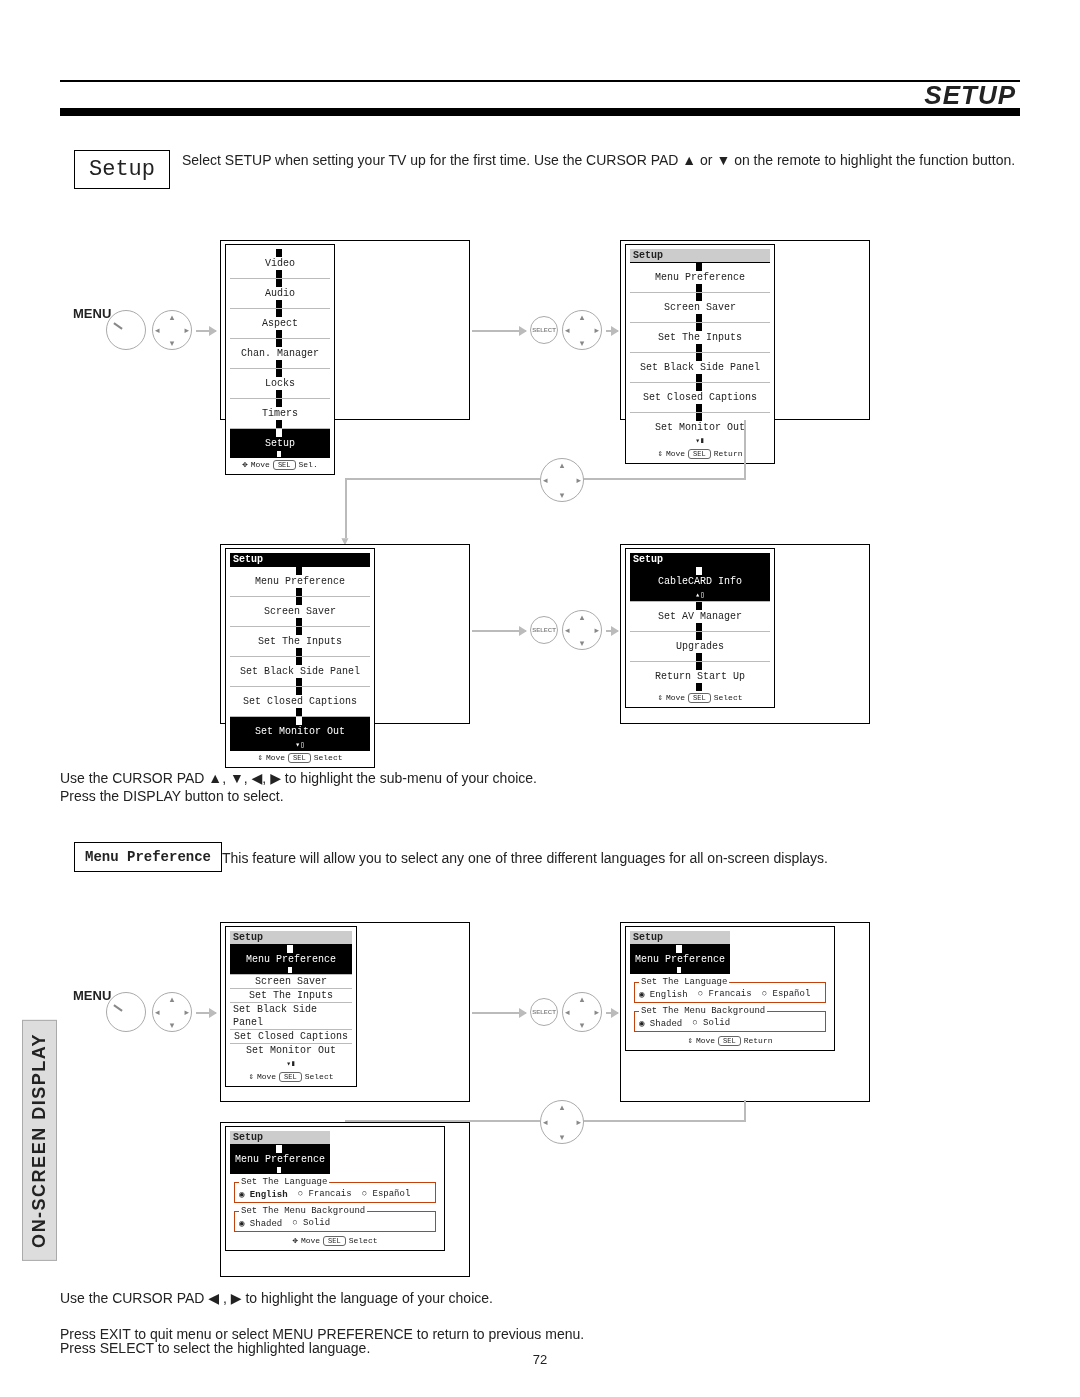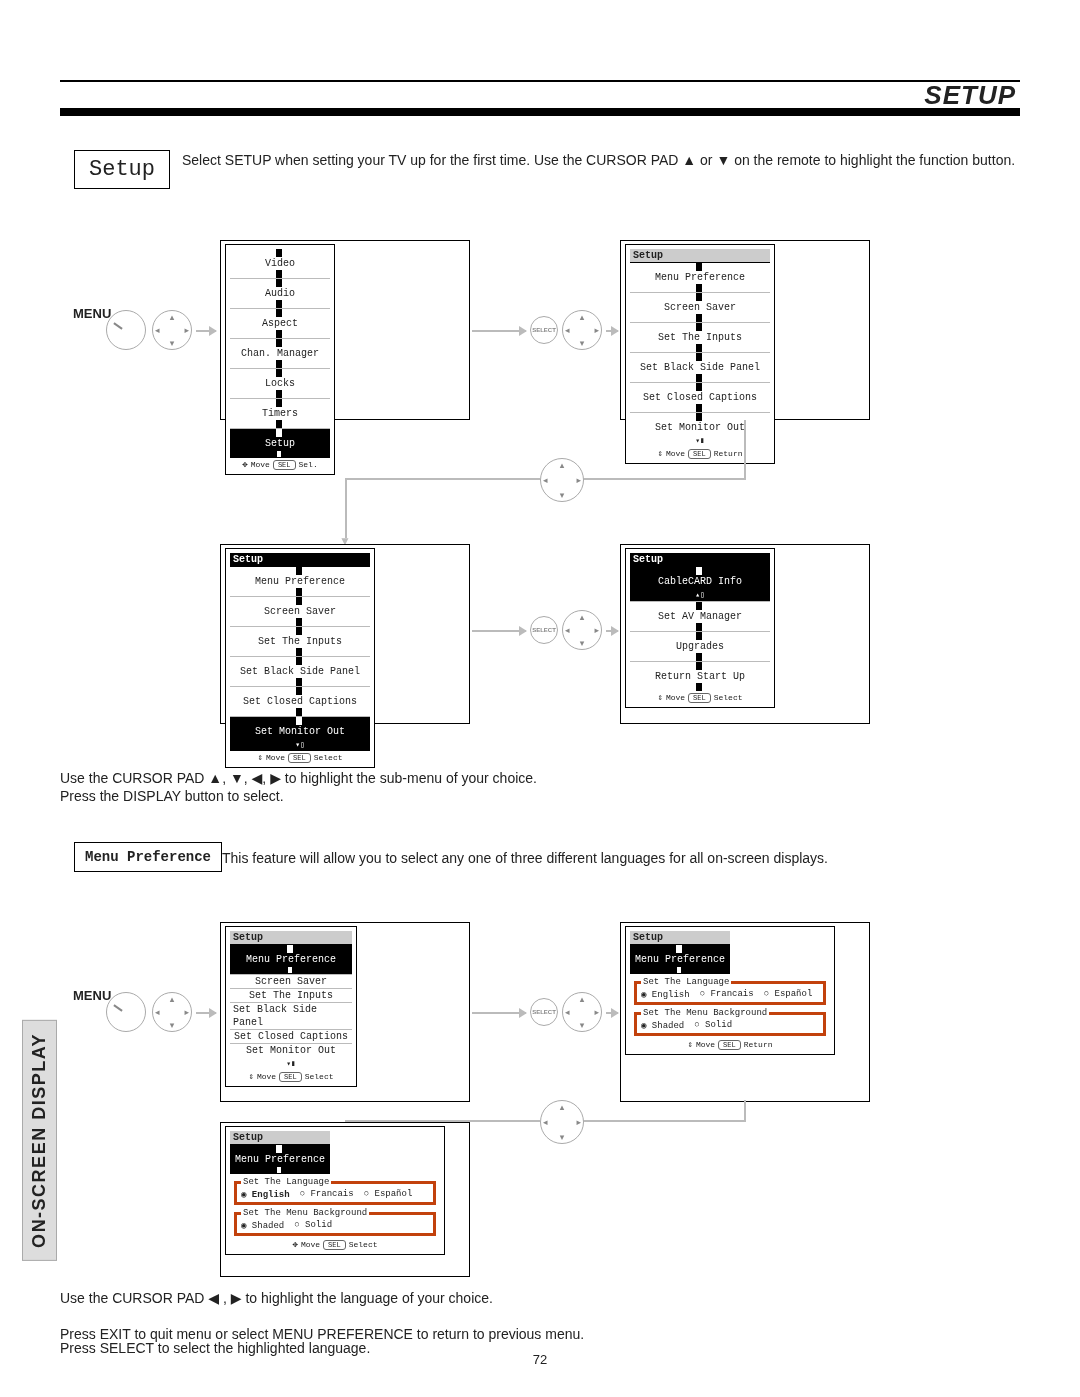--- a/index.html
+++ b/index.html
@@ -169,21 +169,21 @@
     position: absolute;
     font-size: 13px;
     left: 50%; transform: translateX(-50%);
     bottom: 30px;
   }
   .path-line {
     position: absolute;
     background: #bbb;
   }
   fieldset.lang {
-    border: 3px solid #c2410c;
+    border: 1px solid #c2410c;
     margin: 3px 4px 2px;
     padding: 2px 4px;
     font-size: 9px;
   }
   fieldset.lang legend { font-size: 9px; padding: 0 2px; }
   .radio-row { display:flex; gap:10px; }
   .r-sel::before { content:'◉ '; }
   .r-uns::before { content:'○ '; }
 </style>
 </head>

